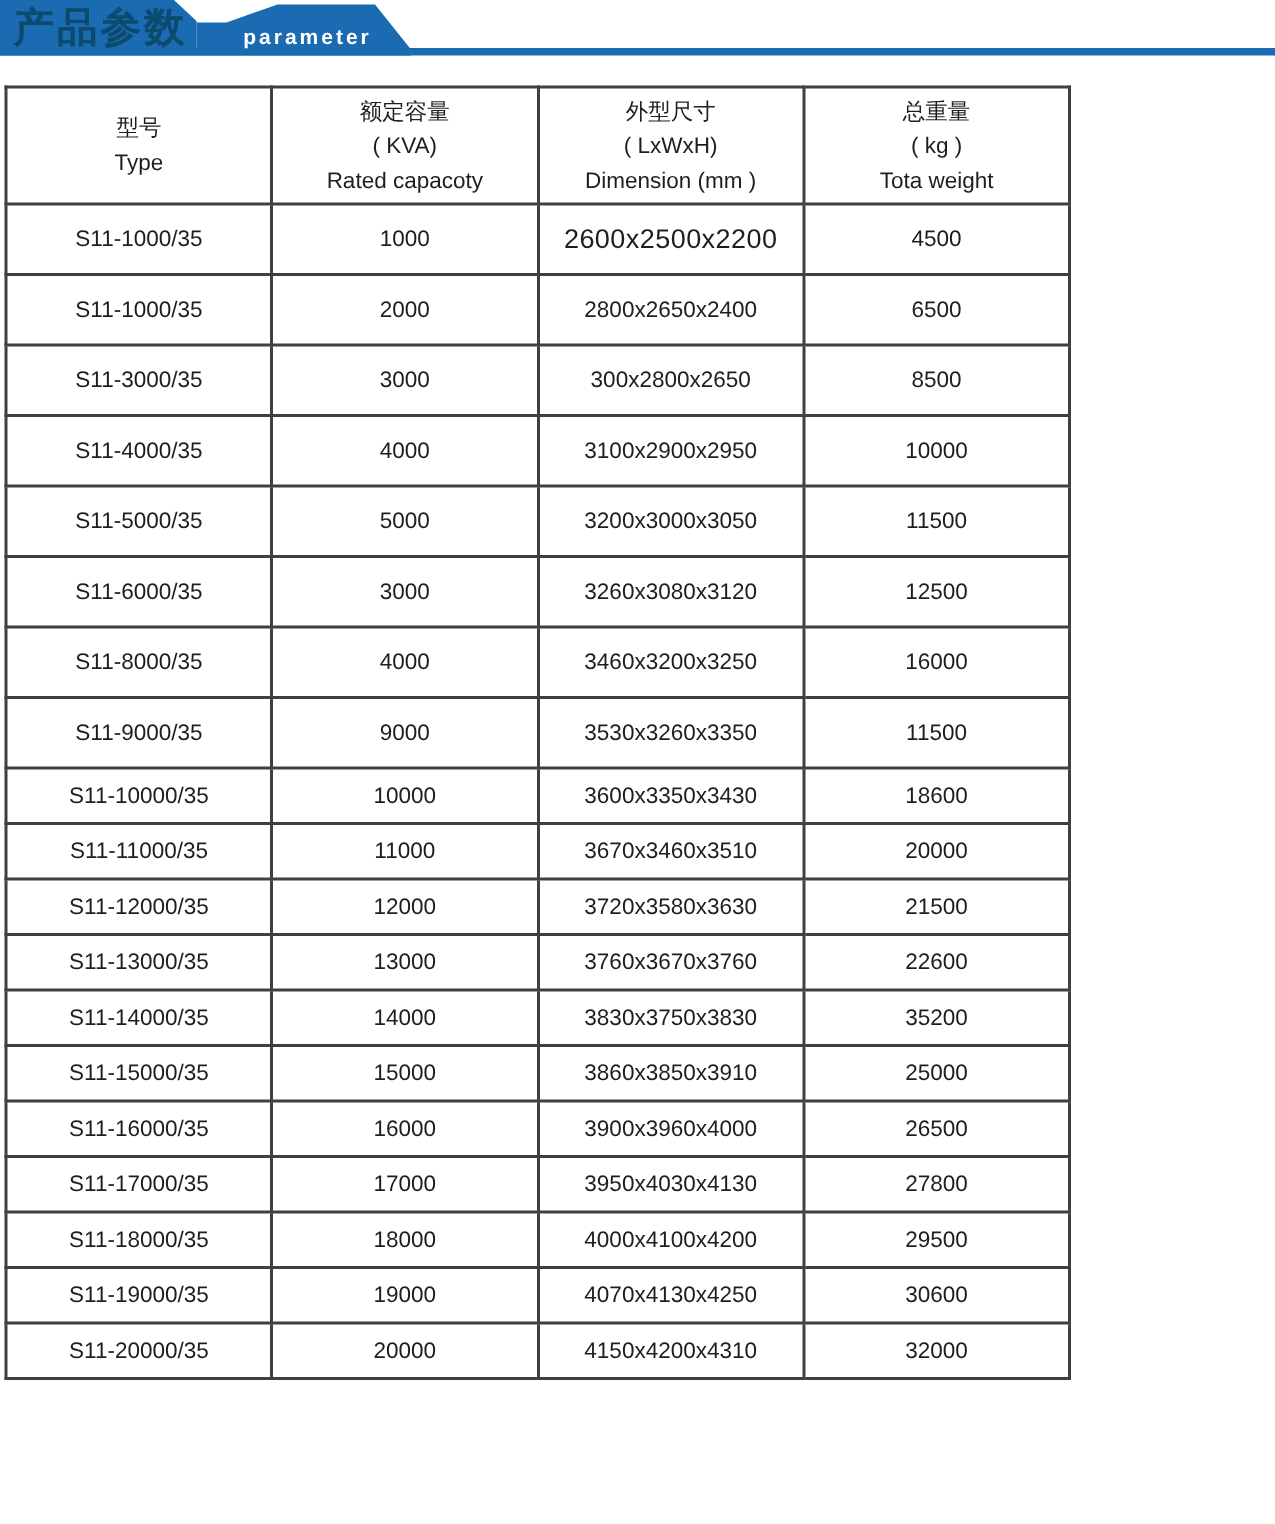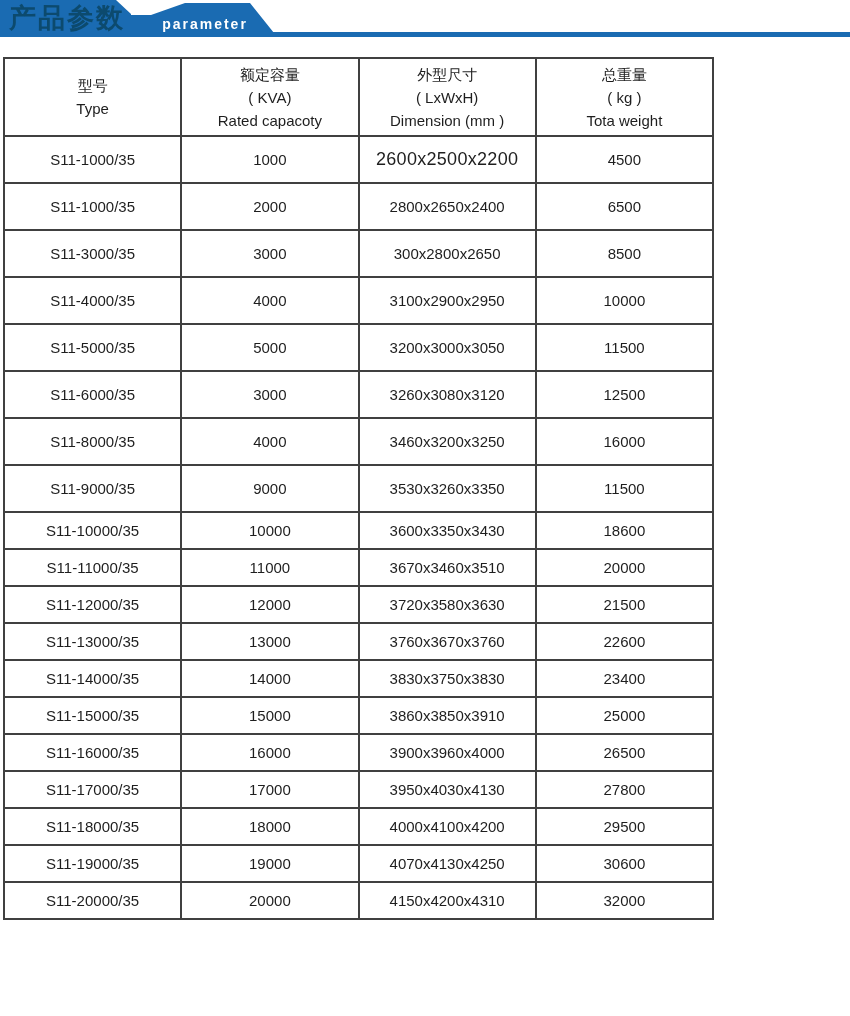--- a/index.html
+++ b/index.html
@@ -148,21 +148,21 @@
       <tr class="short">
         <td>S11-13000/35</td>
         <td>13000</td>
         <td>3760x3670x3760</td>
         <td>22600</td>
       </tr>
       <tr class="short">
         <td>S11-14000/35</td>
         <td>14000</td>
         <td>3830x3750x3830</td>
-        <td>23400</td>
+        <td>35200</td>
       </tr>
       <tr class="short">
         <td>S11-15000/35</td>
         <td>15000</td>
         <td>3860x3850x3910</td>
         <td>25000</td>
       </tr>
       <tr class="short">
         <td>S11-16000/35</td>
         <td>16000</td>

